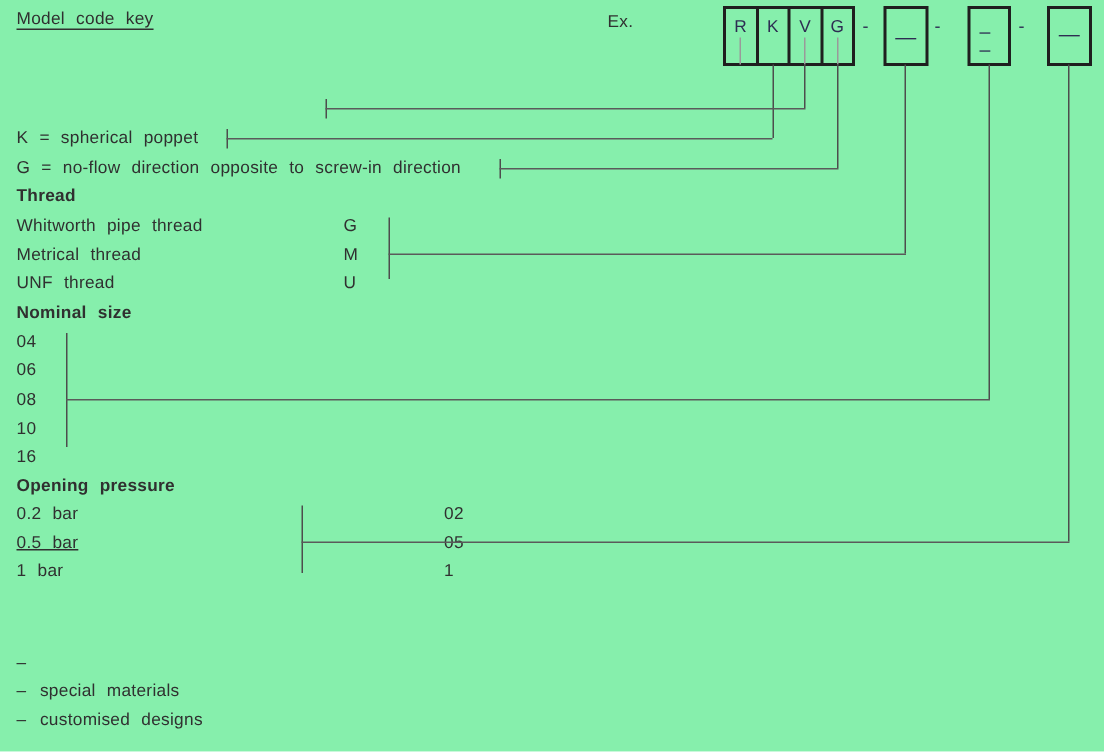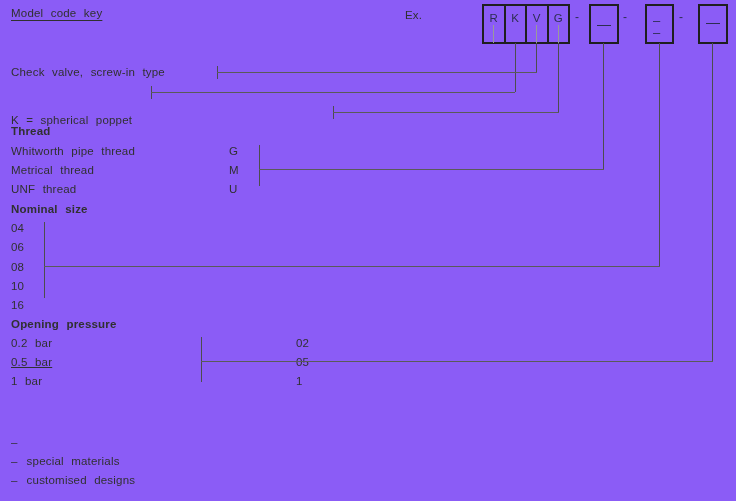--- a/index.html
+++ b/index.html
@@ -1,17 +1,17 @@
 <!DOCTYPE html>
 <html><head>
 <meta charset="utf-8">
 <style>
   html,body { margin:0; padding:0; background:#ffffff; }
   .page {
-    position:relative; width:736px; height:501px; background:#8b5cf6;
+    position:relative; width:736px; height:501px; background:#86efac;
     font-family:"Liberation Sans", sans-serif; font-size:11.5px; color:#303030;
     overflow:hidden; word-spacing:4px; letter-spacing:0.2px;
   }
   .abs { position:absolute; white-space:nowrap; }
   .bold { font-weight:bold; }
   .title { text-decoration:underline; text-underline-offset:3px; }
 
   
   .lettergroup {
     position:absolute; left:482px; top:4px; width:88px; height:40px;
@@ -71,22 +71,22 @@
     <span class="dash-long" style="margin-top:14px;">—</span>
   </div>
   <div class="pbox" style="left:645px; width:29px; justify-content:space-between; padding:12px 0 6px 0;">
     <span class="dash-short">–</span>
     <span class="dash-short">–</span>
   </div>
   <div class="pbox" style="left:698px; width:30px;">
     <span class="dash-long" style="margin-top:12px;">—</span>
   </div>
 
-  <div class="abs" style="left:11px; top:66px;">Check valve, screw-in type</div>
-  <div class="abs" style="left:11px; top:86px;margin-top:28px;">K = spherical poppet</div>
+  <div class="abs" style="left:11px; top:86px;">K = spherical poppet</div>
+  <div class="abs" style="left:11px; top:106px;">G = no-flow direction opposite to screw-in direction</div>
 
   <div class="abs bold" style="left:11px; top:125px;">Thread</div>
   <div class="abs" style="left:11px; top:145px;">Whitworth pipe thread</div>
   <div class="abs codecol" style="left:229px; top:145px;">G</div>
   <div class="abs" style="left:11px; top:164px;">Metrical thread</div>
   <div class="abs codecol" style="left:229px; top:164px;">M</div>
   <div class="abs" style="left:11px; top:183px;">UNF thread</div>
   <div class="abs codecol" style="left:229px; top:183px;">U</div>
 
   <div class="abs bold" style="left:11px; top:203px;">Nominal size</div>

